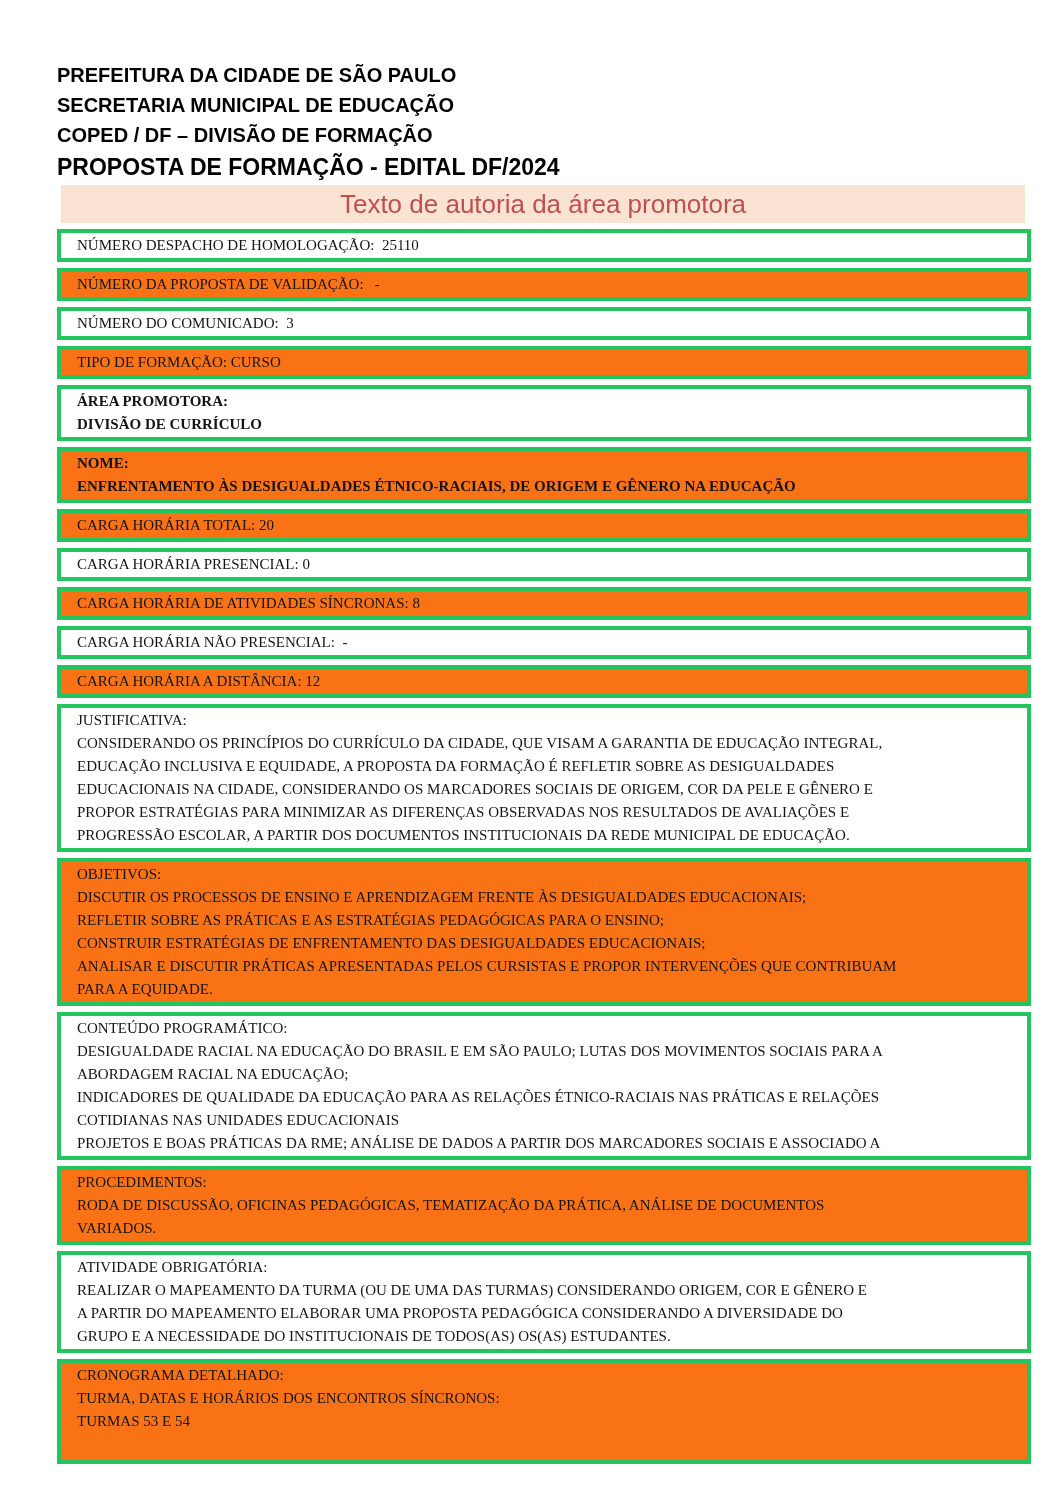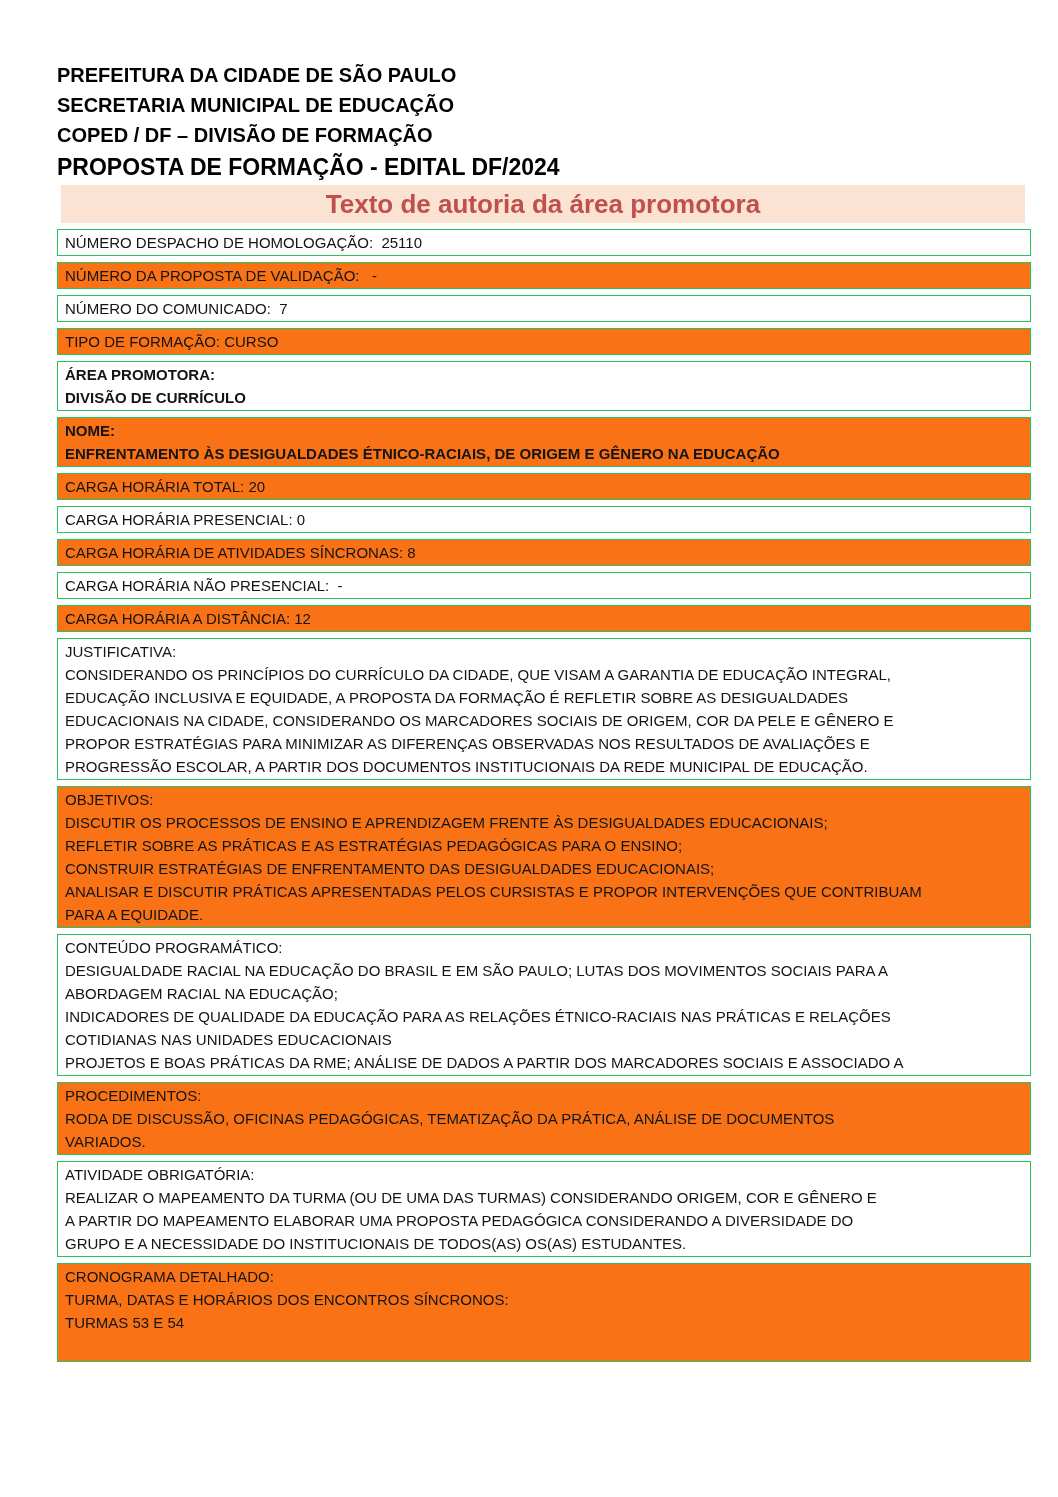--- a/index.html
+++ b/index.html
@@ -32,31 +32,32 @@
   .h-line.big {
     font-size: 23px;
     line-height: 34px;
   }
   
   .banner {
     margin: 1px 6px 6px 4px;
     height: 38px;
     line-height: 38px;
     text-align: center;
-    font-weight: bold;
+    font-weight: normal;
     font-size: 26px;
     background: #fae3d2;
     color: #c0504d;
   }
   
   .row {
-    border: 1px solid #22c55e;
+    border: 4px solid #22c55e;
     background: #ffffff;
-    padding: 1px 7px;
+    padding: 1px 16px;
     margin-bottom: 6px;
+    font-family: Liberation Serif, serif;
   }
   .row.peach { background: #f97316; }
   .row.bold .line { font-weight: bold; }
   .row.trail { padding-bottom: 27px; margin-bottom: 0; }
   .line {
     font-size: 15px;
     line-height: 23px;
     white-space: pre-wrap;
   }
 </style>
@@ -76,21 +77,21 @@
 
   <div class="row">
     <div class="line">NÚMERO DESPACHO DE HOMOLOGAÇÃO:  25110</div>
   </div>
 
   <div class="row peach">
     <div class="line">NÚMERO DA PROPOSTA DE VALIDAÇÃO:   -</div>
   </div>
 
   <div class="row">
-    <div class="line">NÚMERO DO COMUNICADO:  7</div>
+    <div class="line">NÚMERO DO COMUNICADO:  3</div>
   </div>
 
   <div class="row peach">
     <div class="line">TIPO DE FORMAÇÃO: CURSO</div>
   </div>
 
   <div class="row bold">
     <div class="line">ÁREA PROMOTORA:</div>
     <div class="line">DIVISÃO DE CURRÍCULO</div>
   </div>

